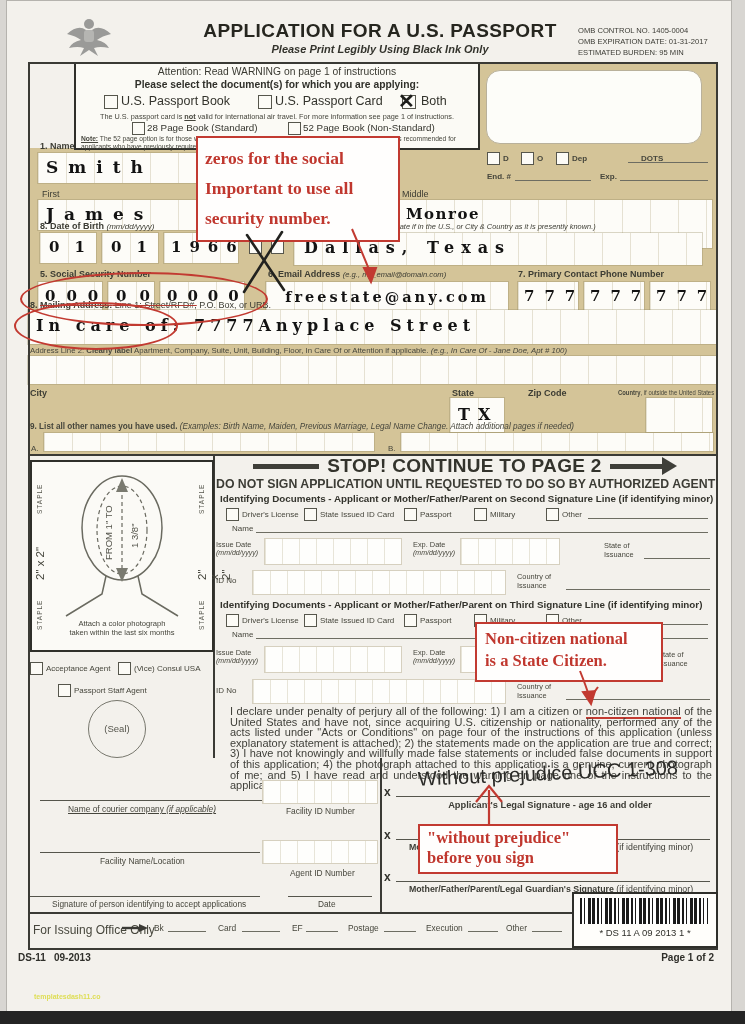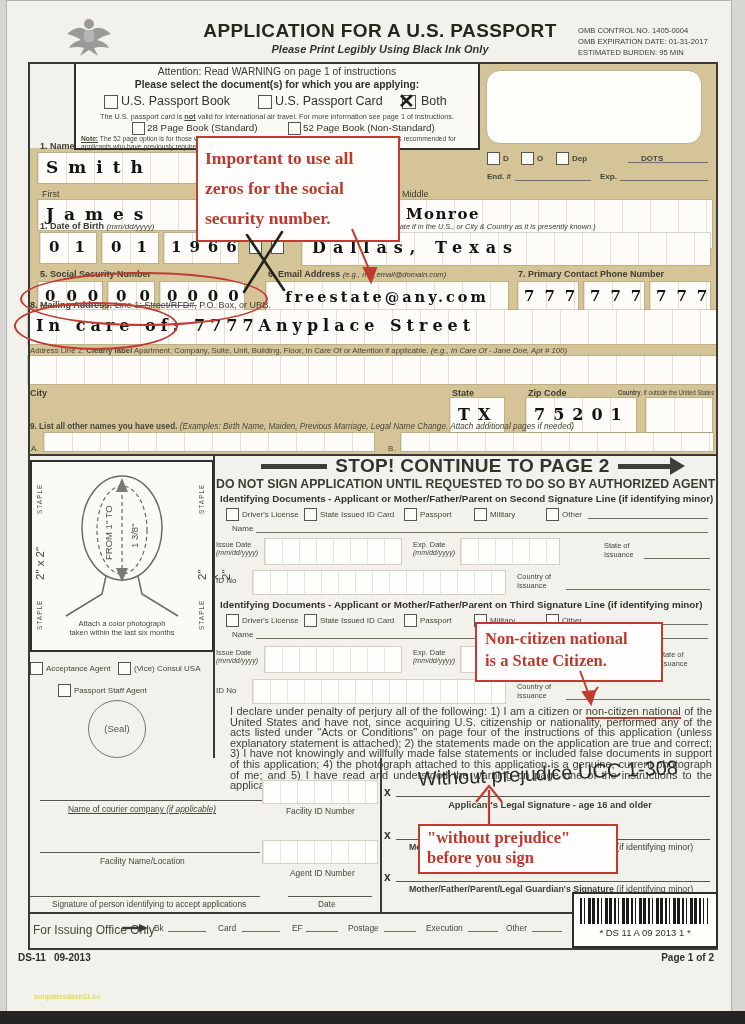--- a/index.html
+++ b/index.html
@@ -102,42 +102,42 @@
   <span class="abs lbl9" style="left:42px;top:189px;">First</span>
   <div class="abs fieldT" style="left:38px;top:200px;width:256px;height:30px;">
     <span class="hw" style="position:absolute;left:8px;top:4px;font-size:17px;letter-spacing:10px;">James</span>
   </div>
   <span class="abs lbl9" style="left:402px;top:189px;">Middle</span>
   <div class="abs fieldT" style="left:398px;top:200px;width:314px;height:48px;">
     <span class="hw" style="position:absolute;left:8px;top:5px;font-size:15px;letter-spacing:1.5px;">Monroe</span>
   </div>
 
   <div class="rnote" style="left:196px;top:136px;width:186px;height:92px;padding:5px 7px;font-size:17.5px;line-height:30px;">
+    <div>zeros for the social</div>
     <div>Important to use all</div>
-    <div>zeros for the social</div>
     <div>security number.</div>
   </div>
 
-  <span class="abs lbl9" style="left:40px;top:221px;"><span class="b">1. Date of Birth</span> <span class="i" style="font-size:8px;">(mm/dd/yyyy)</span></span>
+  <span class="abs lbl9" style="left:40px;top:221px;"><span class="b">8. Date of Birth</span> <span class="i" style="font-size:8px;">(mm/dd/yyyy)</span></span>
   <div class="abs fieldT" style="left:40px;top:233px;width:56px;height:30px;">
     <span class="hw" style="position:absolute;left:9px;top:5px;font-size:15px;letter-spacing:15px;">01</span>
   </div>
   <div class="abs fieldT" style="left:102px;top:233px;width:56px;height:30px;">
     <span class="hw" style="position:absolute;left:9px;top:5px;font-size:15px;letter-spacing:15px;">01</span>
   </div>
   <div class="abs fieldT" style="left:164px;top:233px;width:74px;height:30px;">
     <span class="hw" style="position:absolute;left:7px;top:5px;font-size:15px;letter-spacing:8px;">1966</span>
   </div>
   <span class="abs lbl9 b" style="left:248px;top:221px;">3. Sex</span>
   <span class="abs lbl" style="left:252px;top:231px;">M</span>
   <span class="abs lbl" style="left:274px;top:231px;">F</span>
   <span class="cbs" style="left:249px;top:241px;"></span>
   <span class="cbs" style="left:271px;top:241px;"></span>
   <span class="abs lbl9" style="left:298px;top:221px;"><span class="b">4. Place of Birth</span> <span class="i" style="font-size:7.4px;">(City &amp; State if in the U.S., or City &amp; Country as it is presently known.)</span></span>
-  <div class="abs fieldT" style="left:302px;top:233px;width:408px;height:32px;">
+  <div class="abs fieldT" style="left:294px;top:233px;width:408px;height:32px;">
     <span class="hw" style="position:absolute;left:10px;top:5px;font-size:16px;letter-spacing:7px;">Dallas, Texas</span>
   </div>
 
   <span class="abs lbl9 b" style="left:40px;top:269px;">5. Social Security Number</span>
   <div class="abs fieldT" style="left:38px;top:282px;width:64px;height:30px;">
     <span class="hw" style="position:absolute;left:7px;top:5px;font-size:15px;letter-spacing:11px;">000</span>
   </div>
   <div class="abs fieldT" style="left:108px;top:282px;width:46px;height:30px;">
     <span class="hw" style="position:absolute;left:8px;top:5px;font-size:15px;letter-spacing:13px;">00</span>
   </div>
@@ -172,23 +172,20 @@
     <span>Address Line 2: </span><span class="b">Clearly label</span><span> Apartment, Company, Suite, Unit, Building, Floor, In Care Of or Attention if applicable. </span><span class="i">(e.g., In Care Of - Jane Doe, Apt # 100)</span>
   </div>
   <div class="abs fieldT" style="left:28px;top:356px;width:688px;height:28px;"></div>
 
   <span class="abs lbl9 b" style="left:30px;top:388px;">City</span>
   <span class="abs lbl9 b" style="left:452px;top:388px;">State</span>
   <div class="abs fieldT" style="left:450px;top:398px;width:54px;height:34px;">
     <span class="hw" style="position:absolute;left:8px;top:7px;font-size:16px;letter-spacing:8px;">TX</span>
   </div>
   <span class="abs lbl9 b" style="left:528px;top:388px;">Zip Code</span>
-  <div class="abs fieldT" style="left:526px;top:398px;width:110px;height:34px;">
-    <span class="hw" style="position:absolute;left:8px;top:7px;font-size:16px;letter-spacing:8px;">75201</span>
-  </div>
   <div class="abs lbl" style="left:618px;top:389px;font-size:6.4px;transform:scaleX(.92);transform-origin:left;">
     <span class="b">Country</span><span>, if outside the United States</span>
   </div>
   <div class="abs fieldT" style="left:646px;top:398px;width:66px;height:34px;"></div>
 
   <div class="abs lbl" style="left:30px;top:422px;font-size:8.2px;">
     <span class="b">9. </span><span class="b">List all other names you have used. </span><span class="i">(Examples: Birth Name, Maiden, Previous Marriage, Legal Name Change.  Attach additional  pages if needed)</span>
   </div>
   <span class="abs lbl" style="left:31px;top:444px;">A.</span>
   <div class="abs fieldT" style="left:44px;top:433px;width:330px;height:18px;"></div>
@@ -226,21 +223,21 @@
   <span class="cbs" style="left:30px;top:662px;"></span>
   <span class="abs lbl" style="left:46px;top:664px;">Acceptance Agent</span>
   <span class="cbs" style="left:118px;top:662px;"></span>
   <span class="abs lbl" style="left:134px;top:664px;">(Vice) Consul USA</span>
   <span class="cbs" style="left:58px;top:684px;"></span>
   <span class="abs lbl" style="left:74px;top:686px;">Passport Staff Agent</span>
   <div class="abs" style="left:88px;top:700px;width:56px;height:56px;border:1.4px solid #77776d;border-radius:50%;">
     <span style="position:absolute;left:0;top:0;width:100%;line-height:56px;text-align:center;font-size:9.5px;color:#55554c;">(Seal)</span>
   </div>
 
-  <div class="abs" style="left:224px;top:454px;width:498px;height:24px;display:flex;align-items:center;justify-content:center;gap:8px;">
+  <div class="abs" style="left:216px;top:454px;width:498px;height:24px;display:flex;align-items:center;justify-content:center;gap:8px;">
     <div style="width:66px;height:5px;background:#3f3f39;"></div>
     <div style="font-size:19px;font-weight:bold;color:#33332c;letter-spacing:.3px;white-space:nowrap;">STOP! CONTINUE TO PAGE 2</div>
     <div style="width:52px;height:5px;background:#3f3f39;"></div>
     <div style="width:0;height:0;border-left:15px solid #3f3f39;border-top:9px solid transparent;border-bottom:9px solid transparent;margin-left:-8px;"></div>
   </div>
   <div class="abs b" style="left:216px;top:477px;width:498px;text-align:center;font-size:12.3px;color:#3c3c35;white-space:nowrap;">DO NOT SIGN APPLICATION UNTIL REQUESTED TO DO SO BY AUTHORIZED AGENT</div>
 
   <div class="abs b" style="left:220px;top:493px;font-size:9.8px;color:#33332c;white-space:nowrap;">Identifying Documents - Applicant or Mother/Father/Parent on Second Signature Line (if identifying minor)</div>
   <span class="cbs" style="left:226px;top:508px;"></span>
   <span class="abs lbl" style="left:242px;top:510px;">Driver's License</span>

